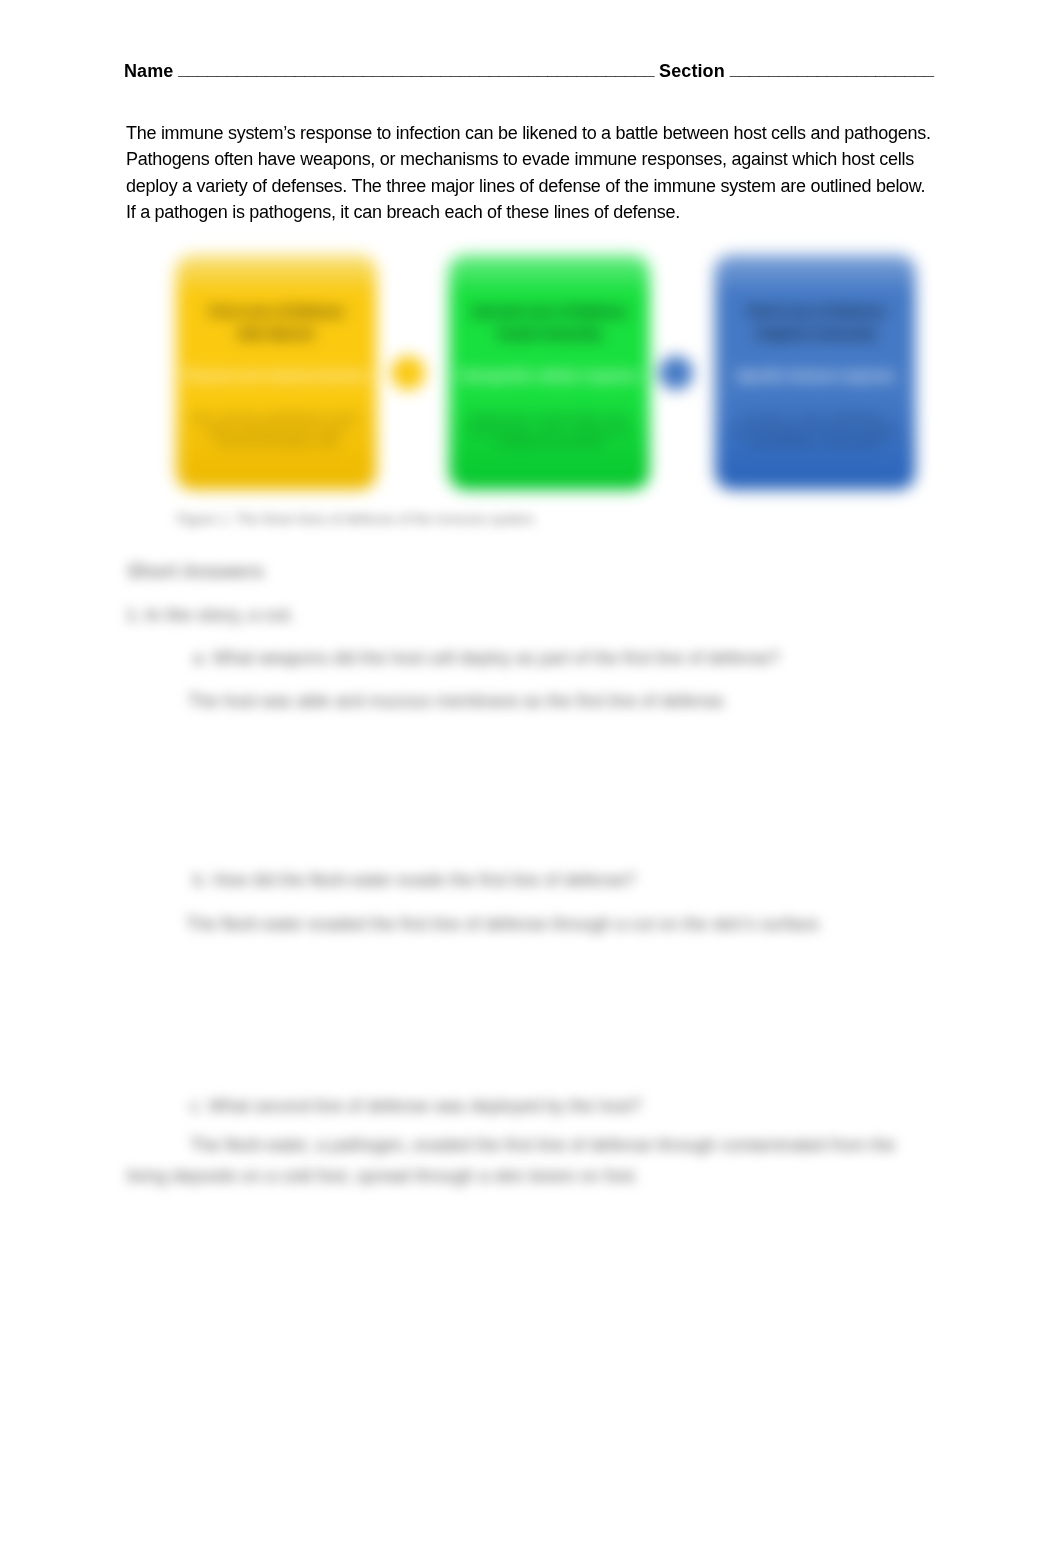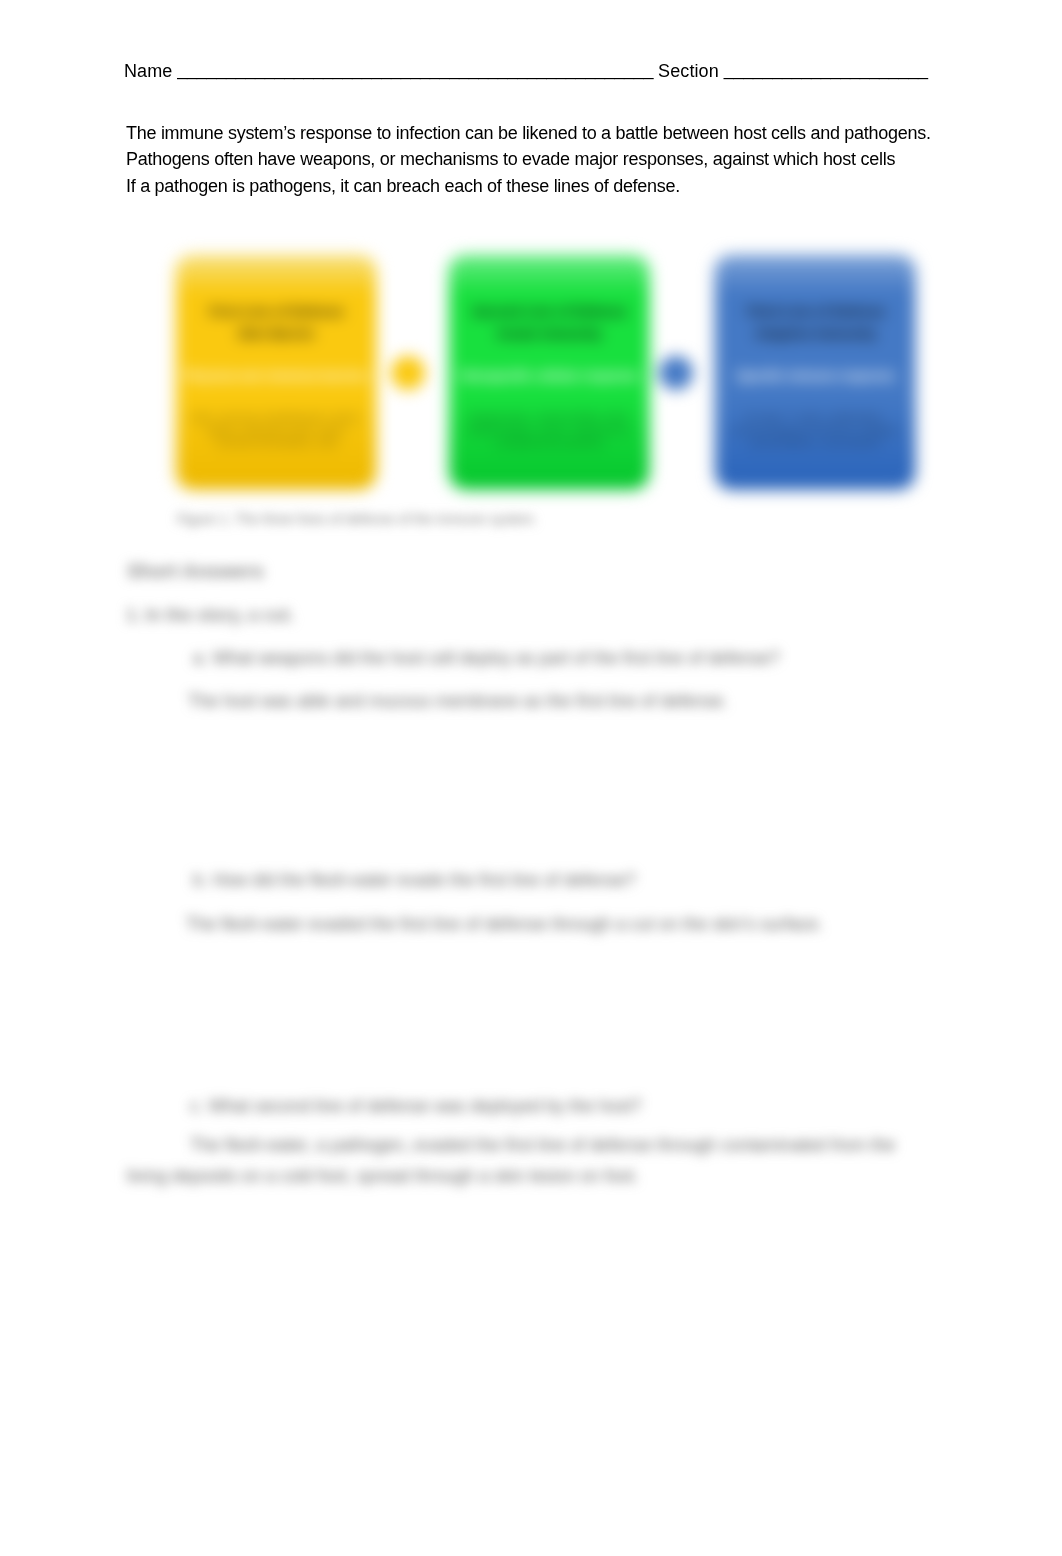--- a/index.html
+++ b/index.html
@@ -4,21 +4,21 @@
 <title>Immune System Worksheet</title>
 <style>
   html,body{margin:0;padding:0;background:#ffffff;}
   body{width:1062px;height:1556px;overflow:hidden;
        font-family:"Liberation Sans",sans-serif;color:#000000;
        -webkit-font-smoothing:antialiased;}
   .page{position:relative;width:1062px;height:1556px;background:#ffffff;}
 
   
   .hdr{position:absolute;left:124px;top:60px;width:900px;
-       font-size:18px;letter-spacing:-0.1px;line-height:23px;white-space:nowrap;}
+       font-size:18px;letter-spacing:-0.1px;line-height:23px;white-space:nowrap;font-weight:bold;}
   .hdr .lbl{letter-spacing:.1px;}
   .hdr .blank{letter-spacing:-0.3px;position:relative;top:-2px;}
 
   
   .intro{position:absolute;left:126px;top:120px;width:840px;
          font-size:18px;letter-spacing:-0.28px;line-height:26.4px;}
   .intro div{white-space:nowrap;}
 
   
   .figure{position:absolute;left:0;top:0;width:1062px;height:560px;}
@@ -52,21 +52,22 @@
 
   <div class="hdr">
     <span class="lbl">Name</span>
     <span class="blank">_________________________________________________</span>
     <span class="lbl">Section</span>
     <span class="blank">_____________________</span>
   </div>
 
   <div class="intro">
     <div>The immune system’s response to infection can be likened to a battle between host cells and pathogens.</div>
-    <div>Pathogens often have weapons, or mechanisms to evade major responses, against which host cells</div>
+    <div>Pathogens often have weapons, or mechanisms to evade immune responses, against which host cells</div>
+    <div>deploy a variety of defenses. The three major lines of defense of the immune system are outlined below.</div>
     <div>If a pathogen is pathogens, it can breach each of these lines of defense.</div>
   </div>
 
   <div class="figure">
     <div class="fig-canvas">
       <div class="fglow" id="glow0" style="left: 13px; background: rgb(247, 224, 124);"></div>
       <div class="fbox" id="box0" style="left: 17px; background: linear-gradient(rgb(247, 224, 124) 0%, rgb(250, 201, 16) 16%, rgb(250, 201, 16) 60%, rgb(237, 185, 0) 100%);">
         <div class="t1">First Line of Defense
 Skin Barrier</div>
         <div class="t2">Physical and chemical barriers</div>

